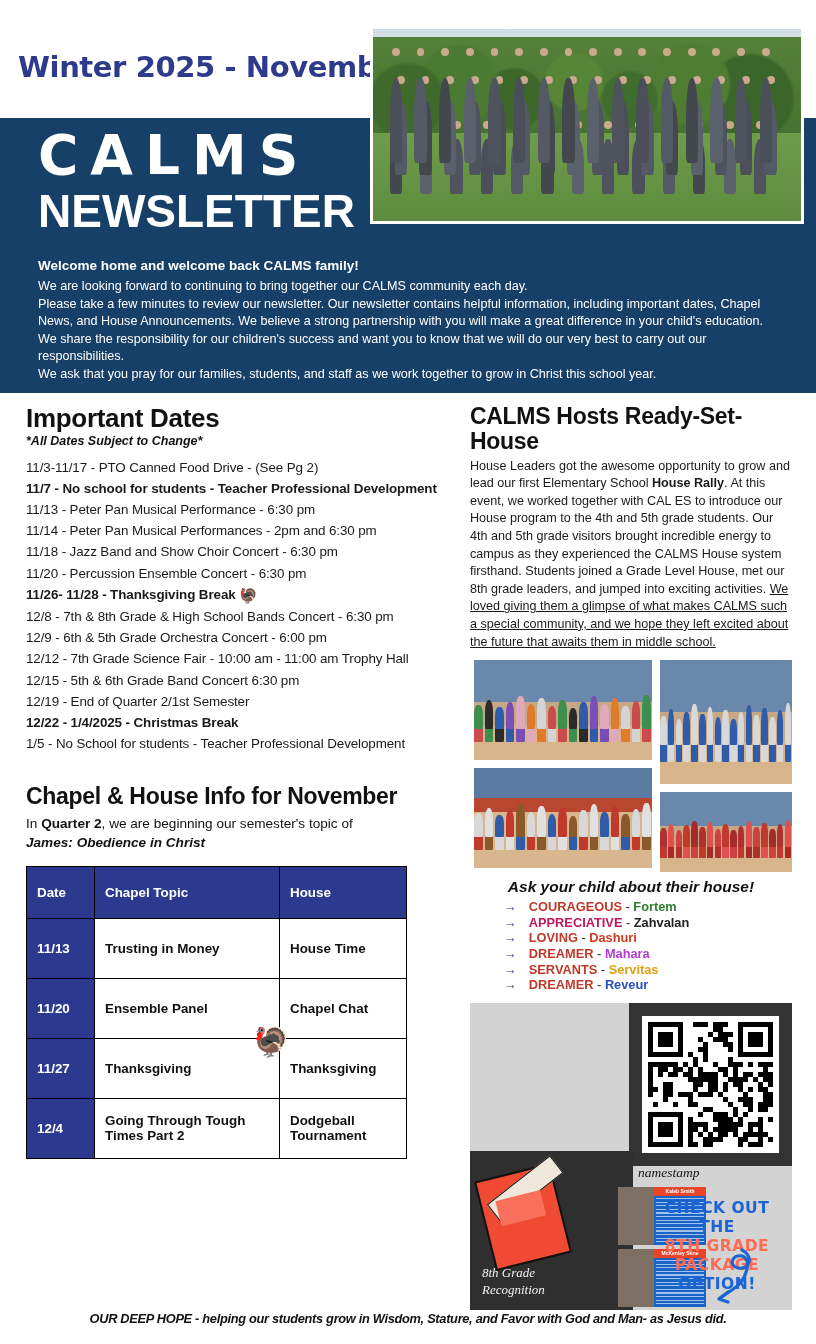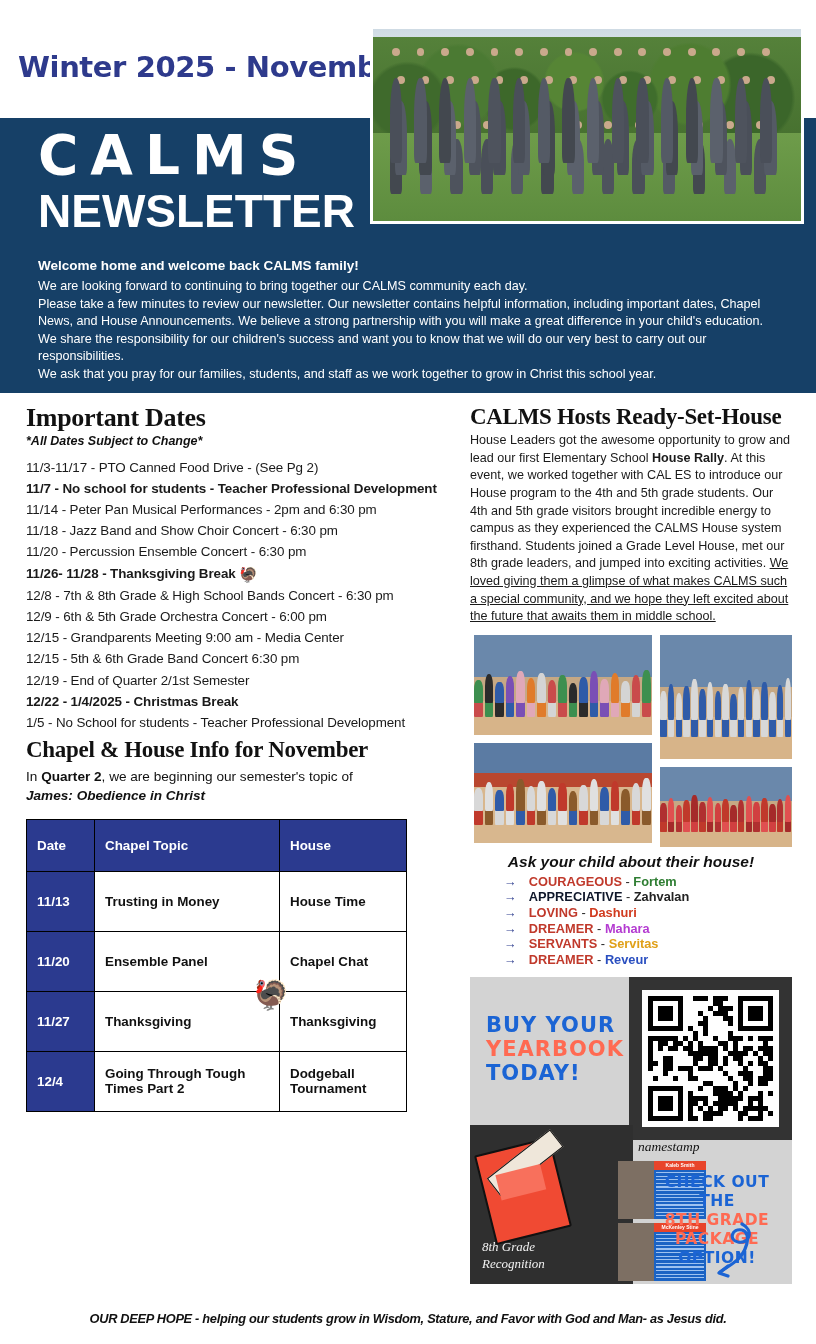--- a/index.html
+++ b/index.html
@@ -72,36 +72,36 @@
   .welcome { position:absolute; left:38px; top:258px; width:740px; color:#ffffff; }
   .welcome .w-head { font-size:13.5px; font-weight:700; margin-bottom:5px; }
   .welcome p { font-size:12.6px; line-height:17.6px; font-weight:400; }
 
   
   .col-left  { position:absolute; left:26px; top:404px; width:430px; }
   .col-right { position:absolute; left:470px; top:404px; width:322px; }
 
   .sec-title {
     font-size:26px; font-weight:600; color:#111;
-    font-family:Liberation Serif, serif; letter-spacing:-0.3px;
+    font-family:Liberation Sans, sans-serif; letter-spacing:-0.3px;
     line-height:1.1;
   }
   .sec-title.small { font-size:23px; }
   .subnote { font-size:12.5px; font-style:italic; font-weight:700; color:#111; margin-top:1px; }
 
   .dates { margin-top:9px; }
   .dates li {
     list-style:none; font-size:13.4px; line-height:21.2px; color:#1a1a1a;
     white-space:nowrap; letter-spacing:-0.1px;
   }
   .dates li.bold { font-weight:700; }
   .emoji { font-size:15px; vertical-align:-2px; }
 
   
-  .chapel-wrap { margin-top:4px; }
+  .chapel-wrap { margin-top:30px; }
   .chapel-intro { font-size:13.6px; line-height:19px; color:#111; margin-top:4px; }
   .chapel-intro b { font-weight:700; }
   .chapel-intro i { font-weight:700; font-style:italic; }
 
   table.chapel {
     margin-top:14px; border-collapse:collapse; width:380px;
     table-layout:fixed;
   }
   table.chapel th, table.chapel td {
     border:1.6px solid #000; padding:9px 10px; vertical-align:middle;
@@ -274,27 +274,28 @@
   </div>
 
   <div class="col-left">
 
     <div class="sec-title">Important Dates</div>
     <div class="subnote">*All Dates Subject to Change*</div>
 
     <ul class="dates" id="datesList">
         <li><span>11/3-11/17 - PTO Canned Food Drive - (See Pg 2)</span></li>
         <li class="bold"><span>11/7 - No school for students - Teacher Professional Development</span></li>
+        <li><span>11/13 - Peter Pan Musical Performance - 6:30 pm</span></li>
         <li><span>11/14 - Peter Pan Musical Performances - 2pm and 6:30 pm</span></li>
         <li><span>11/18 - Jazz Band and Show Choir Concert - 6:30 pm</span></li>
         <li><span>11/20 - Percussion Ensemble Concert - 6:30 pm</span></li>
         <li class="bold"><span>11/26- 11/28 - Thanksgiving Break</span><span class="emoji"> 🦃</span></li>
         <li><span>12/8 - 7th &amp; 8th Grade  &amp; High School Bands Concert - 6:30 pm</span></li>
         <li><span>12/9 - 6th &amp; 5th Grade Orchestra Concert - 6:00 pm</span></li>
-        <li><span>12/15 - Grandparents Meeting 9:00 am - Media Center</span></li>
+        <li><span>12/12 - 7th Grade Science Fair - 10:00 am - 11:00 am Trophy Hall</span></li>
         <li><span>12/15 - 5th &amp; 6th Grade Band Concert 6:30 pm</span></li>
         <li><span>12/19 - End of Quarter 2/1st Semester</span></li>
         <li class="bold"><span>12/22 - 1/4/2025 - Christmas Break</span></li>
         <li><span>1/5  -  No School for students  - Teacher Professional Development</span></li>
       </ul>
 
     <div class="chapel-wrap">
       <div class="sec-title small">Chapel &amp; House Info for November</div>
       <div class="chapel-intro">
         <span>In </span><b>Quarter 2</b><span>, we are beginning our semester's topic of</span><br>
@@ -503,33 +504,28 @@
             <b style="left: 82.6%; bottom: 26%; height: 43%; background: rgb(165, 42, 42);"></b>
             <b style="left: 88.5%; bottom: 26%; height: 54%; background: rgb(176, 48, 48);"></b>
             <b style="left: 94.4%; bottom: 26%; height: 65%; background: rgb(224, 80, 80);"></b>
           </div>
         </div>
     </div>
 
     <div class="house-head">Ask your child about their house!</div>
     <div class="house-list" id="houseList">
         <div><span class="arw">→</span><span class="hv" style="color: rgb(192, 57, 43);">COURAGEOUS</span><span style="color: rgb(34, 34, 34);"> - </span><span class="hn" style="color: rgb(46, 125, 50);">Fortem</span></div>
-        <div><span class="arw">→</span><span class="hv" style="color: #0f172a; text-align: right;">APPRECIATIVE</span><span style="color: rgb(34, 34, 34);"> - </span><span class="hn" style="color: rgb(34, 34, 34);">Zahvalan</span></div>
+        <div><span class="arw">→</span><span class="hv" style="color: #be185d; text-align: right;">APPRECIATIVE</span><span style="color: rgb(34, 34, 34);"> - </span><span class="hn" style="color: rgb(34, 34, 34);">Zahvalan</span></div>
         <div><span class="arw">→</span><span class="hv" style="color: rgb(192, 57, 43);">LOVING</span><span style="color: rgb(34, 34, 34);"> - </span><span class="hn" style="color: rgb(209, 59, 31);">Dashuri</span></div>
         <div><span class="arw">→</span><span class="hv" style="color: rgb(192, 57, 43);">DREAMER</span><span style="color: rgb(34, 34, 34);"> - </span><span class="hn" style="color: rgb(180, 59, 209);">Mahara</span></div>
         <div><span class="arw">→</span><span class="hv" style="color: rgb(192, 57, 43);">SERVANTS</span><span style="color: rgb(34, 34, 34);"> - </span><span class="hn" style="color: rgb(224, 160, 24);">Servitas</span></div>
         <div><span class="arw">→</span><span class="hv" style="color: rgb(192, 57, 43);">DREAMER</span><span style="color: rgb(34, 34, 34);"> - </span><span class="hn" style="color: rgb(42, 79, 192);">Reveur</span></div>
       </div>
 
     <div class="flyer">
-      <div class="fl-buy">
-        <span class="b1">BUY YOUR</span>
-        <span class="b2">YEARBOOK</span>
-        <span class="b3">TODAY!</span>
-      </div>
 
       <div class="fl-qr">
         <div class="qr-white">
             <div class="qr-grid" id="qrGrid">
               <i style="left: 45px; top: 0px; width: 5px; height: 5px;"></i>
               <i style="left: 50px; top: 0px; width: 5px; height: 5px;"></i>
               <i style="left: 55px; top: 0px; width: 5px; height: 5px;"></i>
               <i style="left: 65px; top: 0px; width: 5px; height: 5px;"></i>
               <i style="left: 70px; top: 0px; width: 5px; height: 5px;"></i>
               <i style="left: 75px; top: 0px; width: 5px; height: 5px;"></i>

